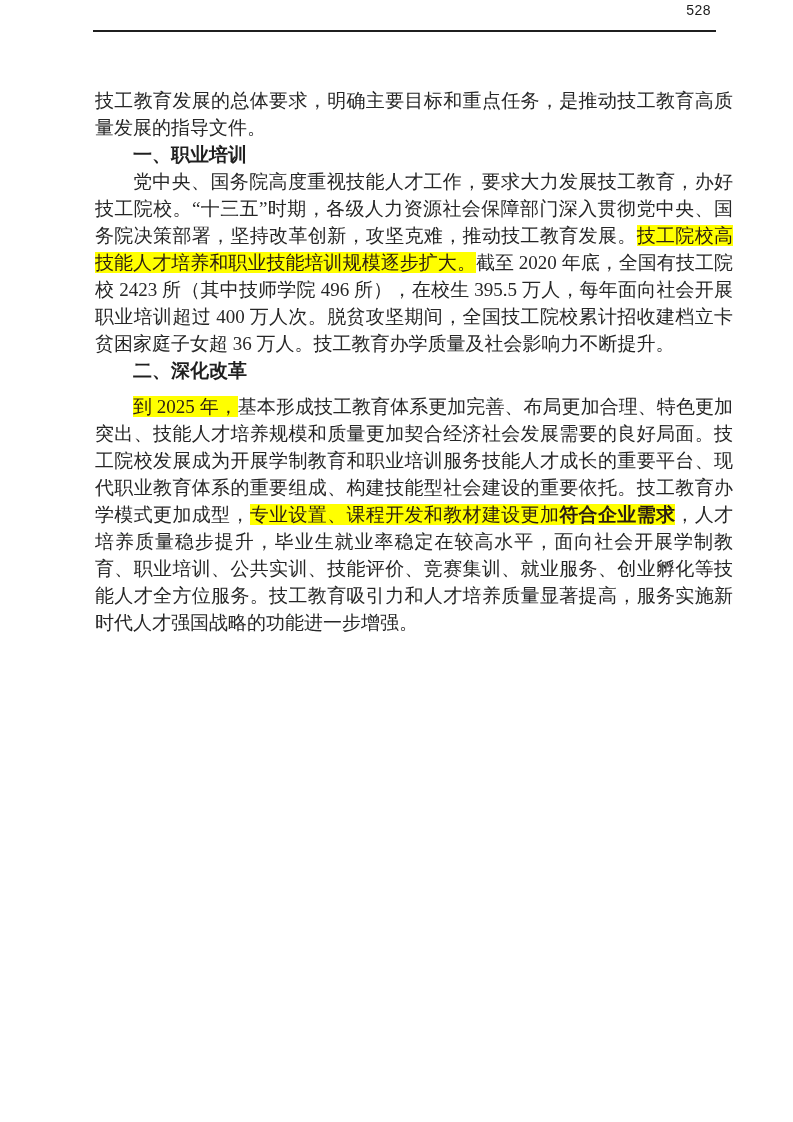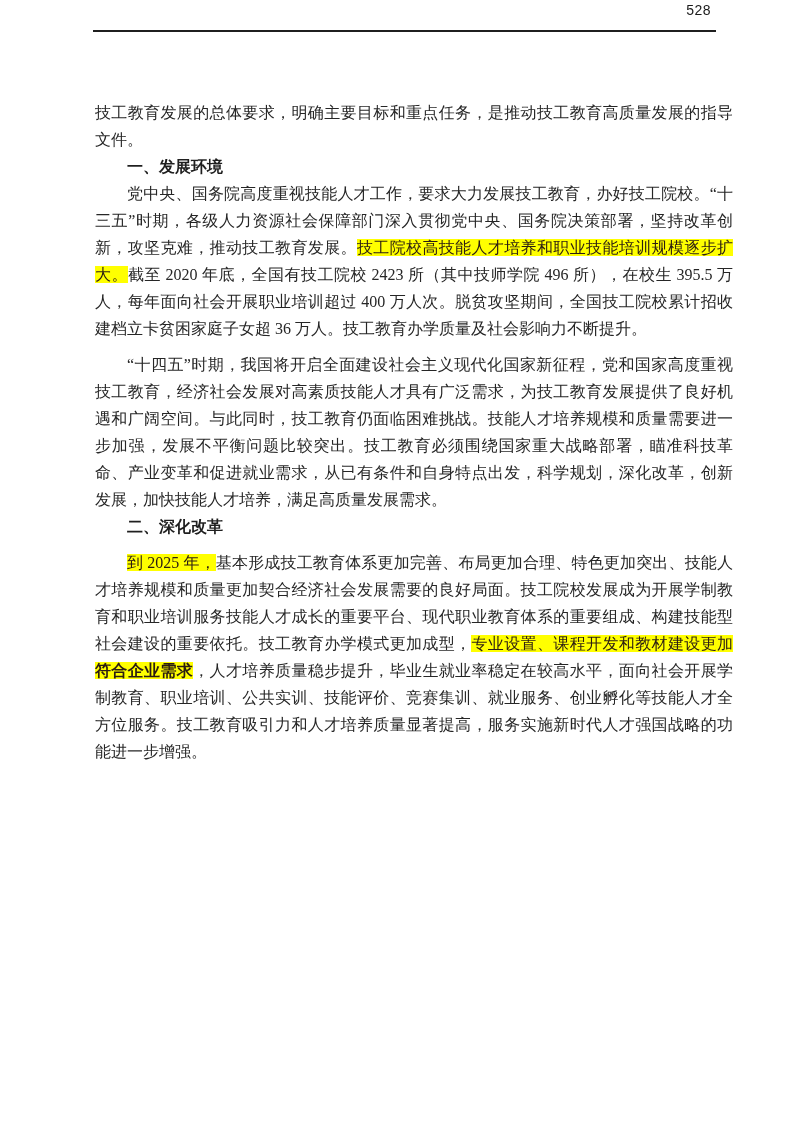--- a/index.html
+++ b/index.html
@@ -24,23 +24,23 @@
     position: absolute;
     left: 93px;
     top: 30px;
     width: 623px;
     height: 2px;
     background: #1f1f1f;
   }
   .doc-body {
     position: absolute;
     left: 95px;
-    top: 99px;
+    top: 87px;
     width: 638px;
-    font-size: 16px;
+    font-size: 19px;
     line-height: 27px;
     color: #262626;
     text-align: justify;
   }
   .doc-body p { margin: 0; padding: 0; }
   .block-paragraph.indent { text-indent: 2em; }
   .block-paragraph.spaced { margin-top: 9px; }
   .block-heading {
     font-family: "Liberation Sans", "DejaVu Sans", sans-serif;
     font-weight: 700;
@@ -59,19 +59,18 @@
   .b { font-weight: 700; }
 </style>
 </head>
 <body>
 
 <div class="page">
   <div class="page-number">528</div>
   <div class="header-rule"></div>
   <div class="doc-body" id="doc-body">
       <p class="block-paragraph"><span class="">技工教育发展的总体要求，明确主要目标和重点任务，是推动技工教育高质量发展的指导文件。</span></p>
-      <p class="block-heading"><span class="">一、发展环境</span></p>
+      <p class="block-heading"><span class="">一、职业培训</span></p>
       <p class="block-paragraph indent"><span class="">党中央、国务院高度重视技能人才工作，要求大力发展技工教育，办好技工院校。“十三五”时期，各级人力资源社会保障部门深入贯彻党中央、国务院决策部署，坚持改革创新，攻坚克难，推动技工教育发展。</span><span class="hl">技工院校高技能人才培养和职业技能培训规模逐步扩大。</span><span class="">截至 2020 年底，全国有技工院校 2423 所（其中技师学院 496 所），在校生 395.5 万人，每年面向社会开展职业培训超过 400 万人次。脱贫攻坚期间，全国技工院校累计招收建档立卡贫困家庭子女超 36 万人。技工教育办学质量及社会影响力不断提升。</span></p>
-      <p class="block-paragraph indent spaced"><span class="">“十四五”时期，我国将开启全面建设社会主义现代化国家新征程，党和国家高度重视技工教育，经济社会发展对高素质技能人才具有广泛需求，为技工教育发展提供了良好机遇和广阔空间。与此同时，技工教育仍面临困难挑战。技能人才培养规模和质量需要进一步加强，发展不平衡问题比较突出。技工教育必须围绕国家重大战略部署，瞄准科技革命、产业变革和促进就业需求，从已有条件和自身特点出发，科学规划，深化改革，创新发展，加快技能人才培养，满足高质量发展需求。</span></p>
       <p class="block-heading"><span class="">二、深化改革</span></p>
       <p class="block-paragraph indent spaced"><span class="hl">到 2025 年，</span><span class="">基本形成技工教育体系更加完善、布局更加合理、特色更加突出、技能人才培养规模和质量更加契合经济社会发展需要的良好局面。技工院校发展成为开展学制教育和职业培训服务技能人才成长的重要平台、现代职业教育体系的重要组成、构建技能型社会建设的重要依托。技工教育办学模式更加成型，</span><span class="hl">专业设置、课程开发和教材建设更加</span><span class="hl b">符合企业需求</span><span class="">，人才培养质量稳步提升，毕业生就业率稳定在较高水平，面向社会开展学制教育、职业培训、公共实训、技能评价、竞赛集训、就业服务、创业孵化等技能人才全方位服务。技工教育吸引力和人才培养质量显著提高，服务实施新时代人才强国战略的功能进一步增强。</span></p>
     </div>
 </div>
 
 </body></html>

